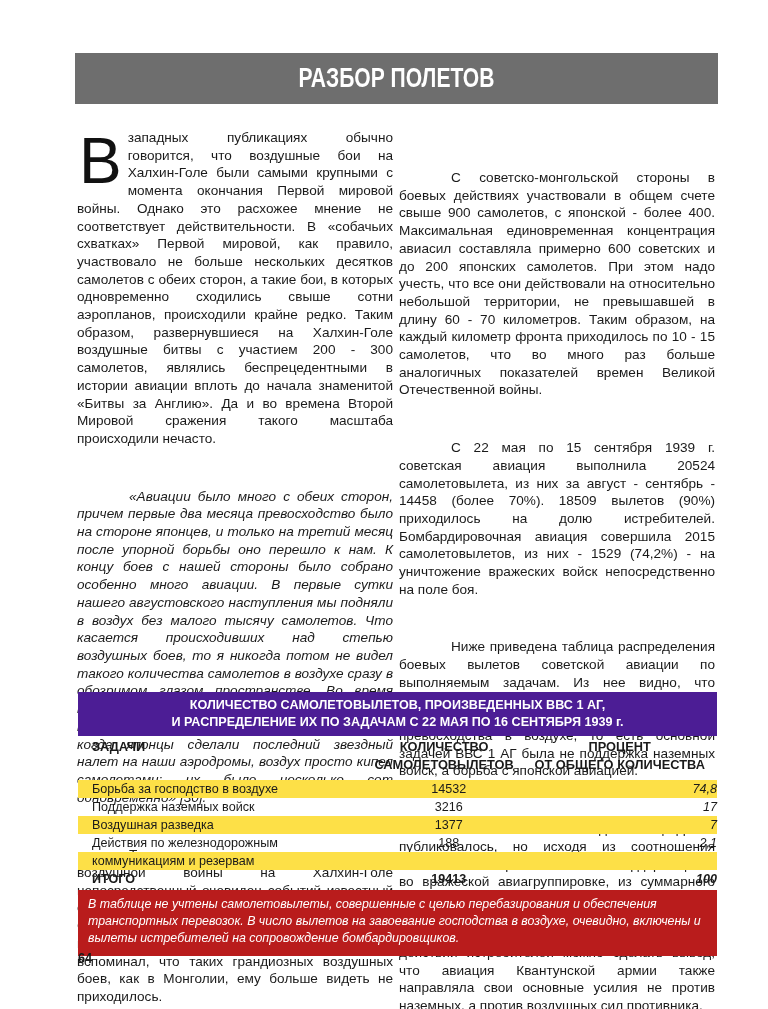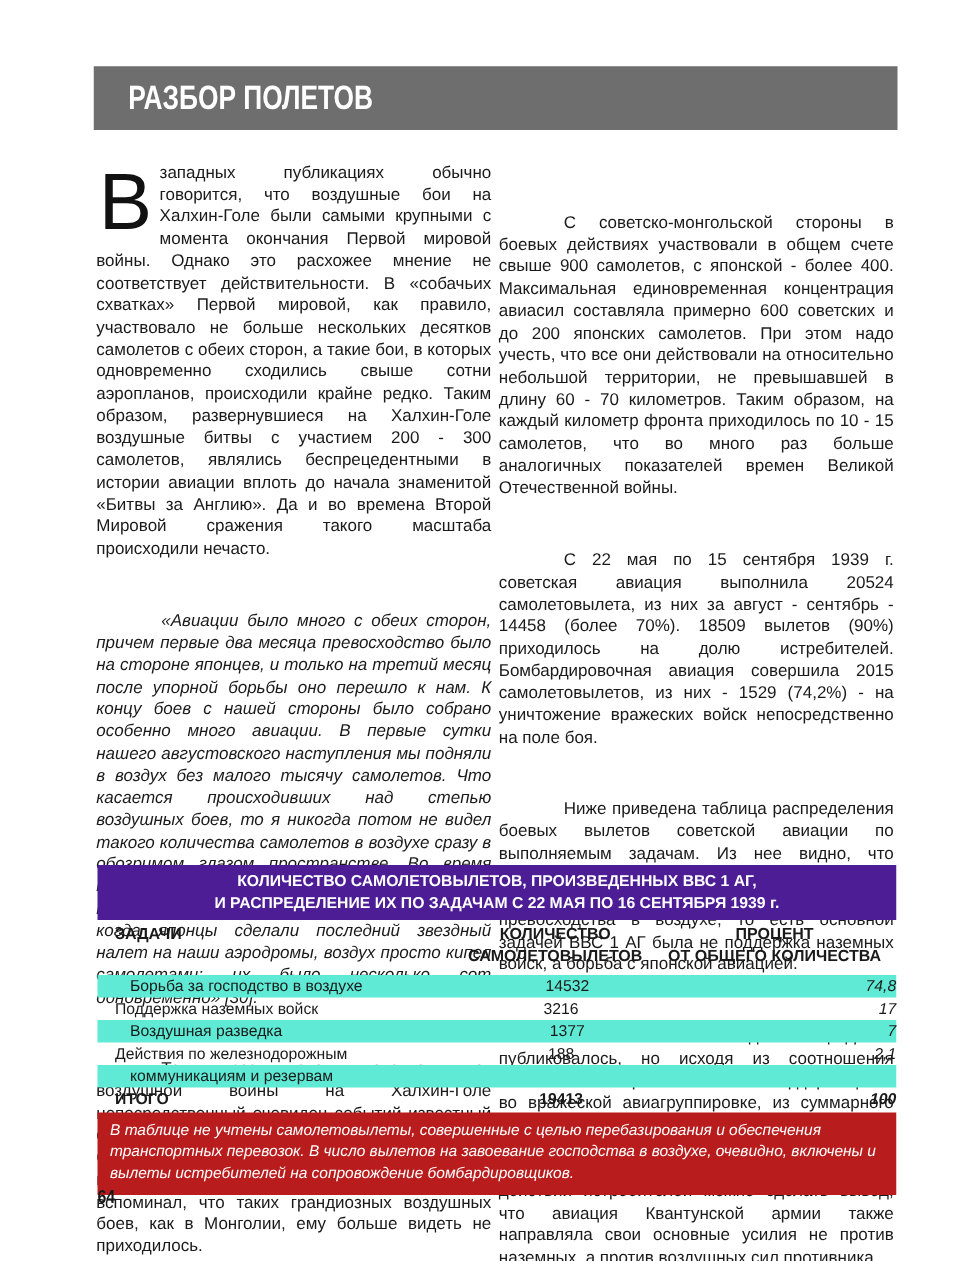--- a/index.html
+++ b/index.html
@@ -1,33 +1,33 @@
 <!DOCTYPE html>
 <html><head>
 <meta charset="utf-8">
 <style>
   html, body { margin: 0; padding: 0; background: #ffffff; }
   body { width: 768px; height: 1009px; position: relative; overflow: hidden; font-family: "Liberation Sans", sans-serif; color: #1a1a1a; }
-  .banner { position: absolute; left: 75px; top: 53px; width: 643px; height: 51px; background: #6e6e6e; display: flex; align-items: center; }
+  .banner { position: absolute; left: 75px; top: 53px; width: 643px; height: 51px; background: #6e6e6e; display: flex; align-items: center; justify-content: center; }
   .banner-title { color: #ffffff; font-family: "Liberation Sans", sans-serif; font-weight: bold; font-size: 27px; letter-spacing: 0px; transform: scaleX(0.78); transform-origin: center; }
   .col { position: absolute; top: 129px; width: 316px; font-size: 13.6px; line-height: 17.7px; text-align: justify; }
   .col-left { left: 77px; }
   .col-right { left: 399px; }
   .col p { margin: 0; text-indent: 0; }
   .col p.ind { text-indent: 52px; margin-top: 40px; }
   .col p.italic { font-style: italic; }
   .dropcap { float: left; font-size: 64px; line-height: 52px; font-weight: normal; margin: 6px 6px 0 2px; color: #111; }
   .tbl { position: absolute; left: 78px; top: 692px; width: 639px; }
   .tbl-title { background: #4c1d95; color: #ffffff; text-align: center; font-weight: bold; font-size: 12.6px; line-height: 17px; padding: 5px 0 5px 0; height: 34px; }
   .tbl-head { display: flex; height: 44px; font-weight: bold; font-size: 12.8px; line-height: 18px; }
   .tbl-head .c1 { width: 280px; padding-left: 14px; padding-top: 2px; }
   .tbl-head .c2 { width: 160px; text-align: center; padding-top: 2px; }
   .tbl-head .c3 { width: 199px; text-align: center; padding-top: 2px; }
   .row { display: flex; font-size: 12.6px; line-height: 18px; height: 18px; }
-  .row.shade { background: #5eead4; padding-left: 12px; }
+  .row.shade { background: #fde047; }
   .row .c1 { width: 280px; padding-left: 14px; }
   .row .c2 { width: 160px; text-align: center; padding-left: 10px; box-sizing: border-box; }
   .row .c3 { width: 199px; text-align: right; padding-left: 20px; box-sizing: border-box; font-style: italic; }
   .row.total { font-weight: bold; }
   .tbl-note { margin-top: 2px; background: #b91c1c; color: #ffffff; font-style: italic; font-size: 12.4px; line-height: 17px; padding: 6px 10px 9px 10px; }
   .page-num { position: absolute; left: 78px; top: 949px; font-weight: bold; font-size: 15px; transform: scaleX(0.85); transform-origin: left; }
 </style>
 </head>
 <body>
 

